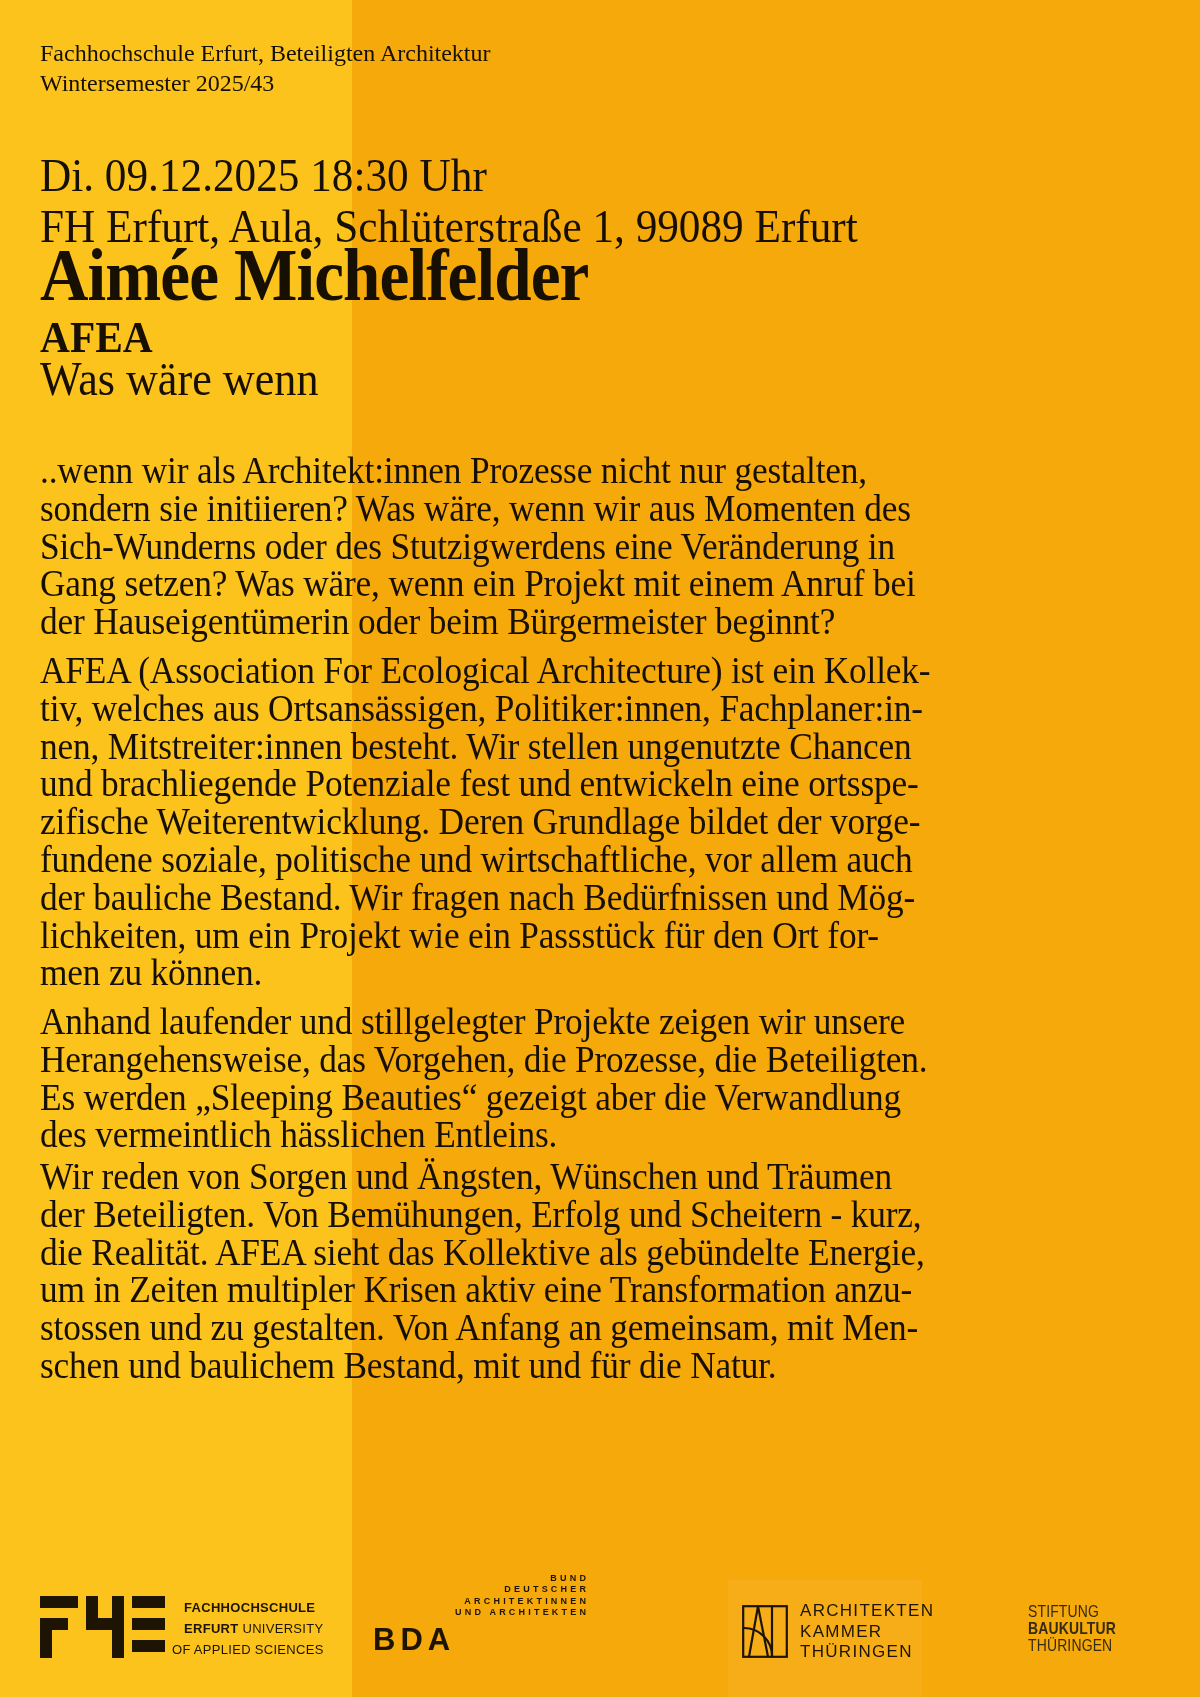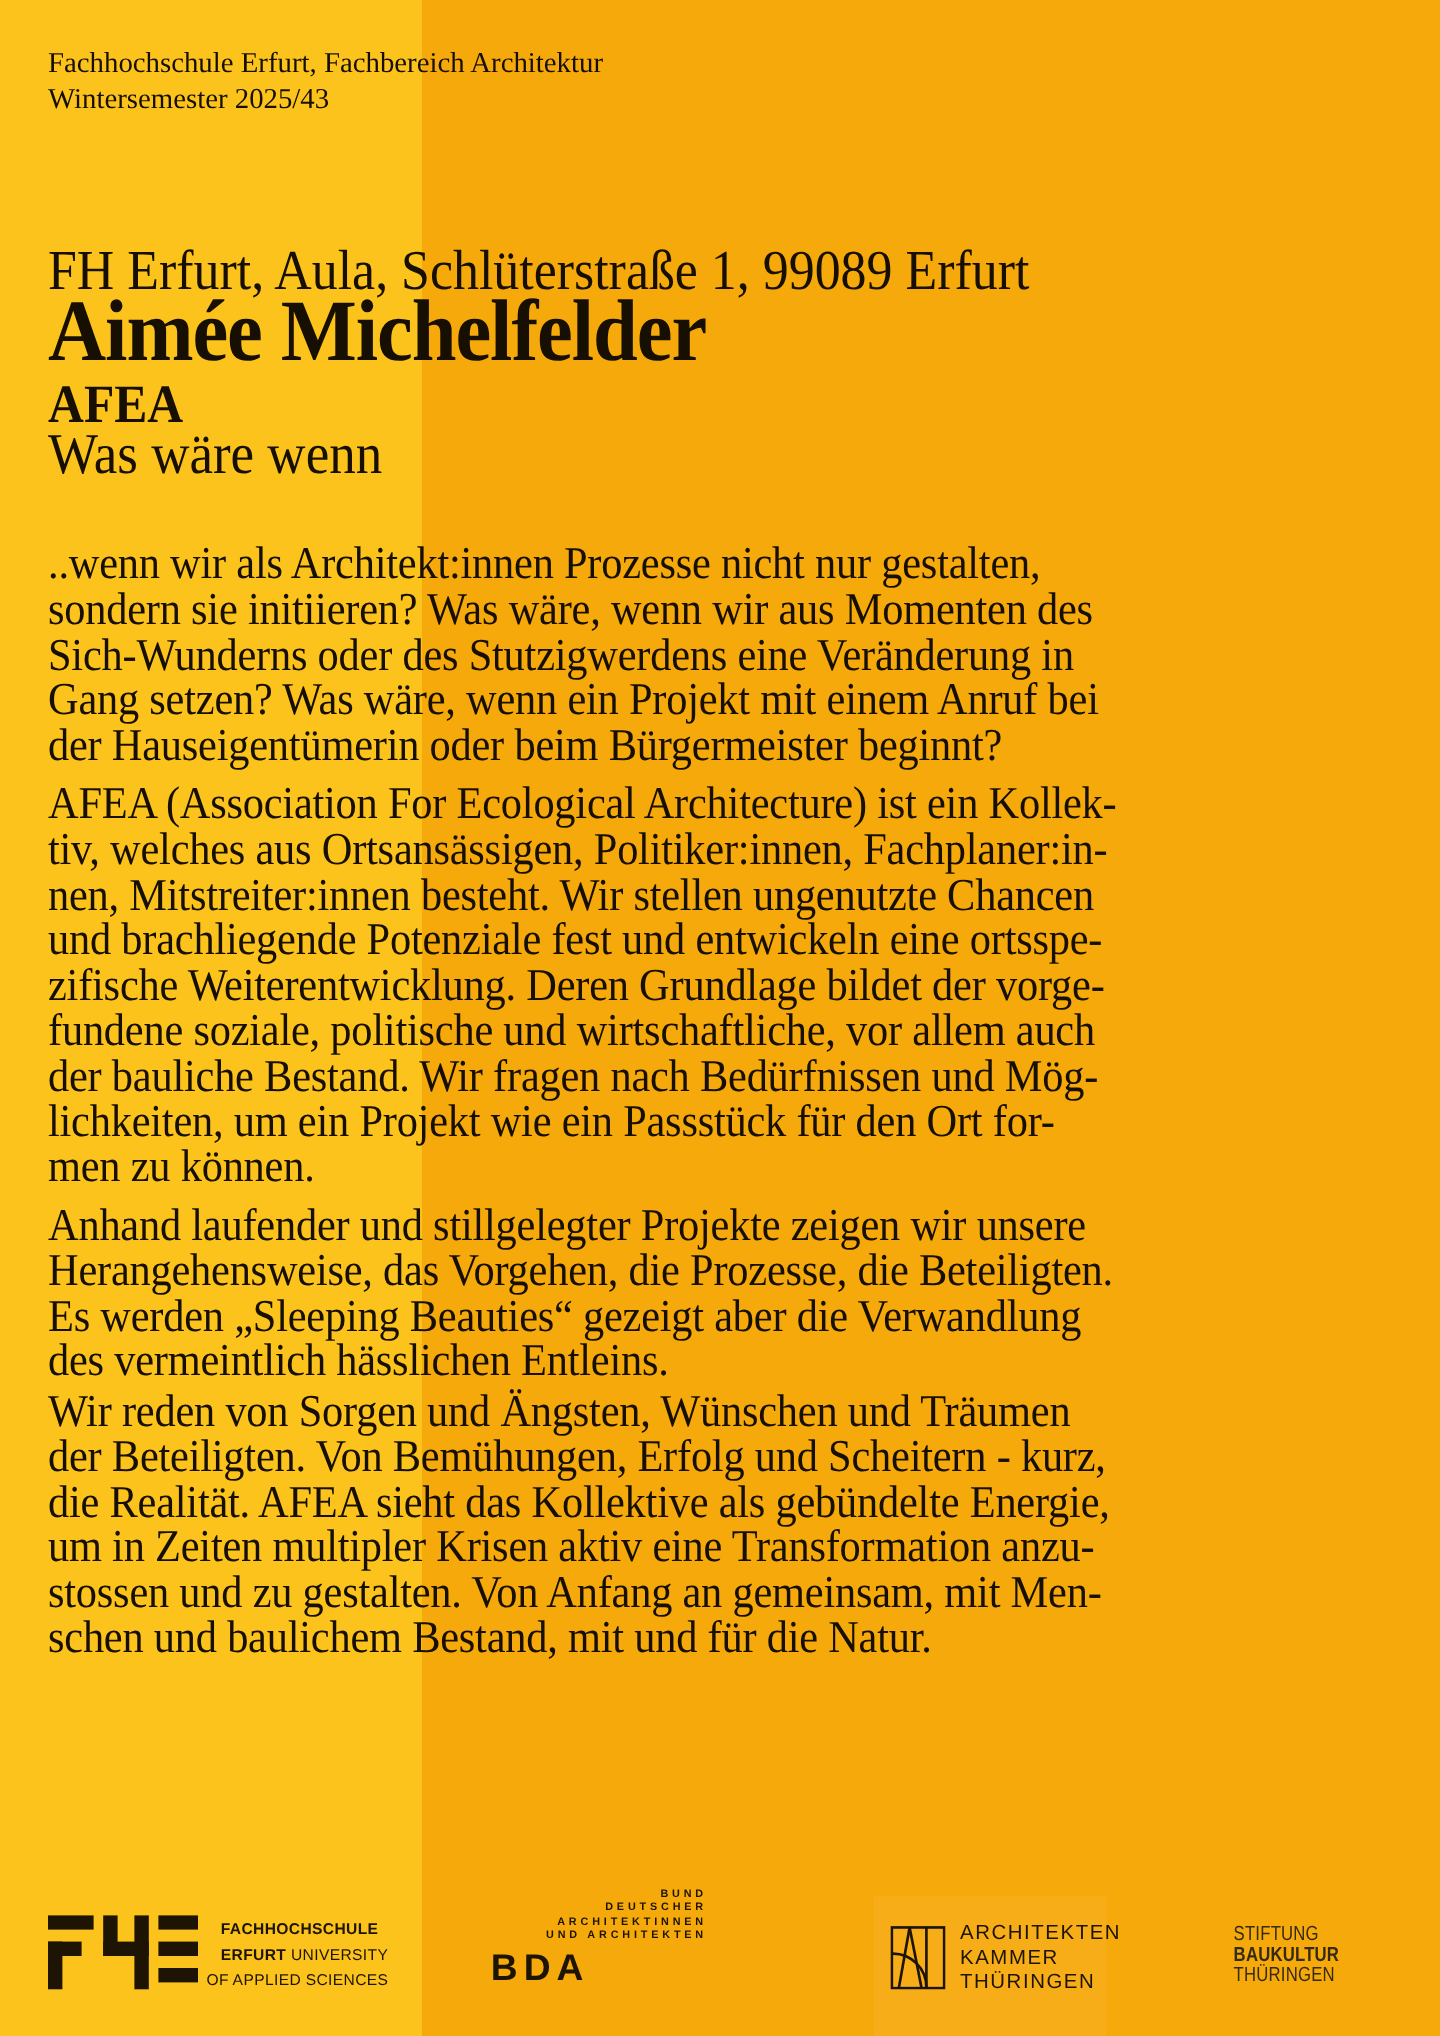--- a/index.html
+++ b/index.html
@@ -25,38 +25,39 @@
   
   .para{font-size:38px;line-height:37.8px;letter-spacing:-0.2px;width:1240px;}
   .p1{top:452px;} .p2{top:652px;} .p3{top:1003px;} .p4{top:1158px;}
   .para .cond{transform:scaleX(0.93);}
   
   .footer-sans{font-family:"Liberation Sans","DejaVu Sans",sans-serif;color:#1d1403;}
   .ak-bg{position:absolute;left:728px;top:1580px;width:194px;height:117px;background:rgba(255,255,255,0.055);}
   .fhe-logo{position:absolute;left:40px;top:1596px;}
   .fhe-text{position:absolute;left:172px;top:1598px;font-size:13px;line-height:20.8px;letter-spacing:0.3px;}
   .fhe-text .b{font-weight:bold;padding-left:12px;}
-  .bda-abbr{position:absolute;left:373px;top:1622px;font-size:31px;font-weight:bold;letter-spacing:5px;margin-left:36px;}
+  .bda-abbr{position:absolute;left:373px;top:1622px;font-size:31px;font-weight:bold;letter-spacing:5px;}
   .bda-full{position:absolute;left:455px;top:1573px;font-size:9px;font-weight:bold;letter-spacing:3.2px;line-height:11.3px;white-space:pre-line;text-align:right;}
   .ak-logo{position:absolute;left:742px;top:1605px;}
   .ak-text{position:absolute;left:800px;top:1601px;font-size:17px;line-height:20.5px;letter-spacing:1.3px;white-space:pre-line;}
   .stiftung{position:absolute;left:1028px;top:1604px;font-size:17px;line-height:16.8px;color:#352b12;transform:scaleX(0.82);transform-origin:0 0;letter-spacing:0.2px;}
   .stiftung .b{font-weight:bold;}
   .stiftung div{white-space:nowrap;}
 </style>
 </head>
 <body>
 
 <div class="poster">
 
   <div class="abs" style="top:38px;">
-    <div class="hline">Fachhochschule Erfurt, Fachbereich Architektur</div>
+    <div class="hline">Fachhochschule Erfurt, Beteiligten Architektur</div>
     <div class="hline">Wintersemester 2025/43</div>
   </div>
 
+  <div class="abs datetime"><span class="cond">Di. 09.12.2025 18:30 Uhr</span></div>
   <div class="abs location"><span class="cond">FH Erfurt, Aula, Schlüterstraße 1, 99089 Erfurt</span></div>
   <div class="abs speaker"><span class="cond">Aimée Michelfelder</span></div>
   <div class="abs collective"><span class="cond">AFEA</span></div>
   <div class="abs lecture-title"><span class="cond">Was wäre wenn</span></div>
 
   <div class="abs para p1"><span class="cond">..wenn wir als Architekt:innen Prozesse nicht nur gestalten,
 sondern sie initiieren? Was wäre, wenn wir aus Momenten des
 Sich-Wunderns oder des Stutzigwerdens eine Veränderung in
 Gang setzen? Was wäre, wenn ein Projekt mit einem Anruf bei
 der Hauseigentümerin oder beim Bürgermeister beginnt?</span></div>

